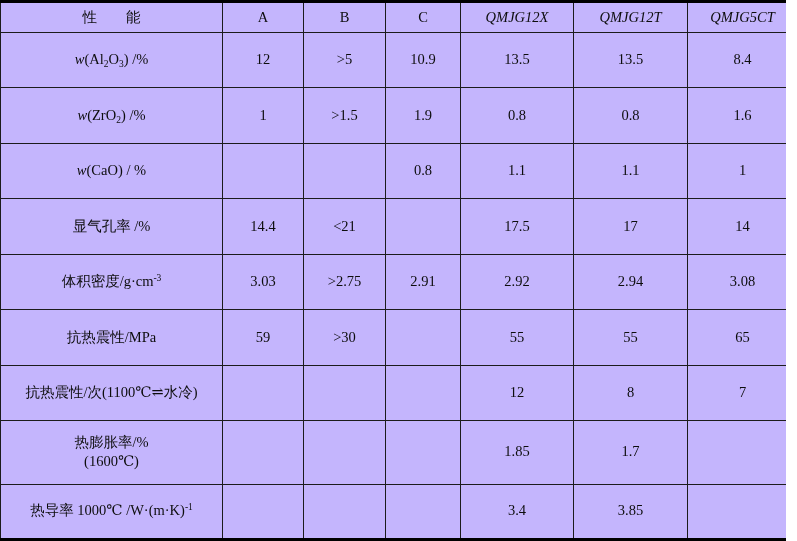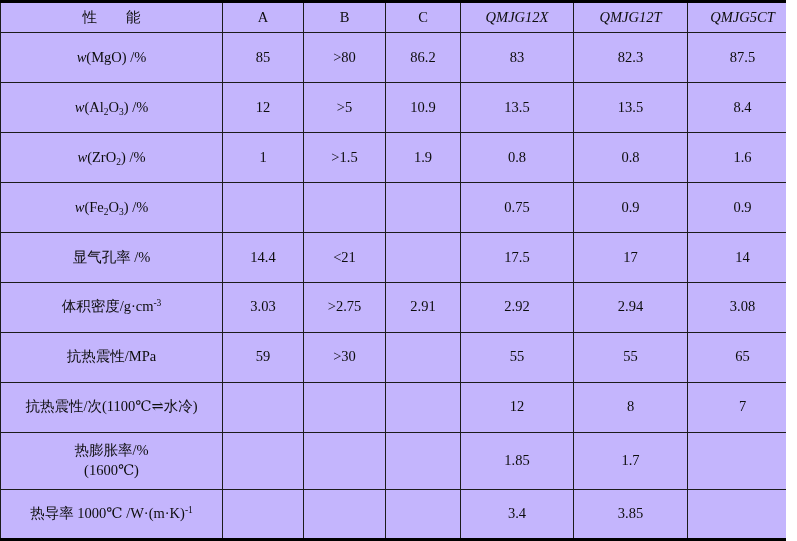--- a/index.html
+++ b/index.html
@@ -75,54 +75,45 @@
           <th class="">A</th>
           <th class="">B</th>
           <th class="">C</th>
           <th class="th-model">QMJG12X</th>
           <th class="th-model">QMJG12T</th>
           <th class="th-model">QMJG5CT</th>
         </tr>
     </thead>
     <tbody>
         <tr>
-          <th class="lbl-w"><i>w</i>(MgO) /%</th>
-          <td>85</td>
-          <td>&gt;80</td>
-          <td>86.2</td>
-          <td>83</td>
-          <td>82.3</td>
-          <td>87.5</td>
-        </tr>
-        <tr>
           <th class="lbl-w"><i>w</i>(Al<sub>2</sub>O<sub>3</sub>) /%</th>
           <td>12</td>
           <td>&gt;5</td>
           <td>10.9</td>
           <td>13.5</td>
           <td>13.5</td>
           <td>8.4</td>
         </tr>
         <tr>
           <th class="lbl-w"><i>w</i>(ZrO<sub>2</sub>) /%</th>
           <td>1</td>
           <td>&gt;1.5</td>
           <td>1.9</td>
           <td>0.8</td>
           <td>0.8</td>
           <td>1.6</td>
         </tr>
         <tr>
-          <th class="lbl-w"><i>w</i>(Fe<sub>2</sub>O<sub>3</sub>) /%</th>
+          <th class="lbl-w"><i>w</i>(CaO) / %</th>
           <td></td>
           <td></td>
-          <td></td>
-          <td>0.75</td>
-          <td>0.9</td>
-          <td>0.9</td>
+          <td>0.8</td>
+          <td>1.1</td>
+          <td>1.1</td>
+          <td>1</td>
         </tr>
         <tr>
           <th class="lbl-cn">显气孔率 /%</th>
           <td>14.4</td>
           <td>&lt;21</td>
           <td></td>
           <td>17.5</td>
           <td>17</td>
           <td>14</td>
         </tr>

